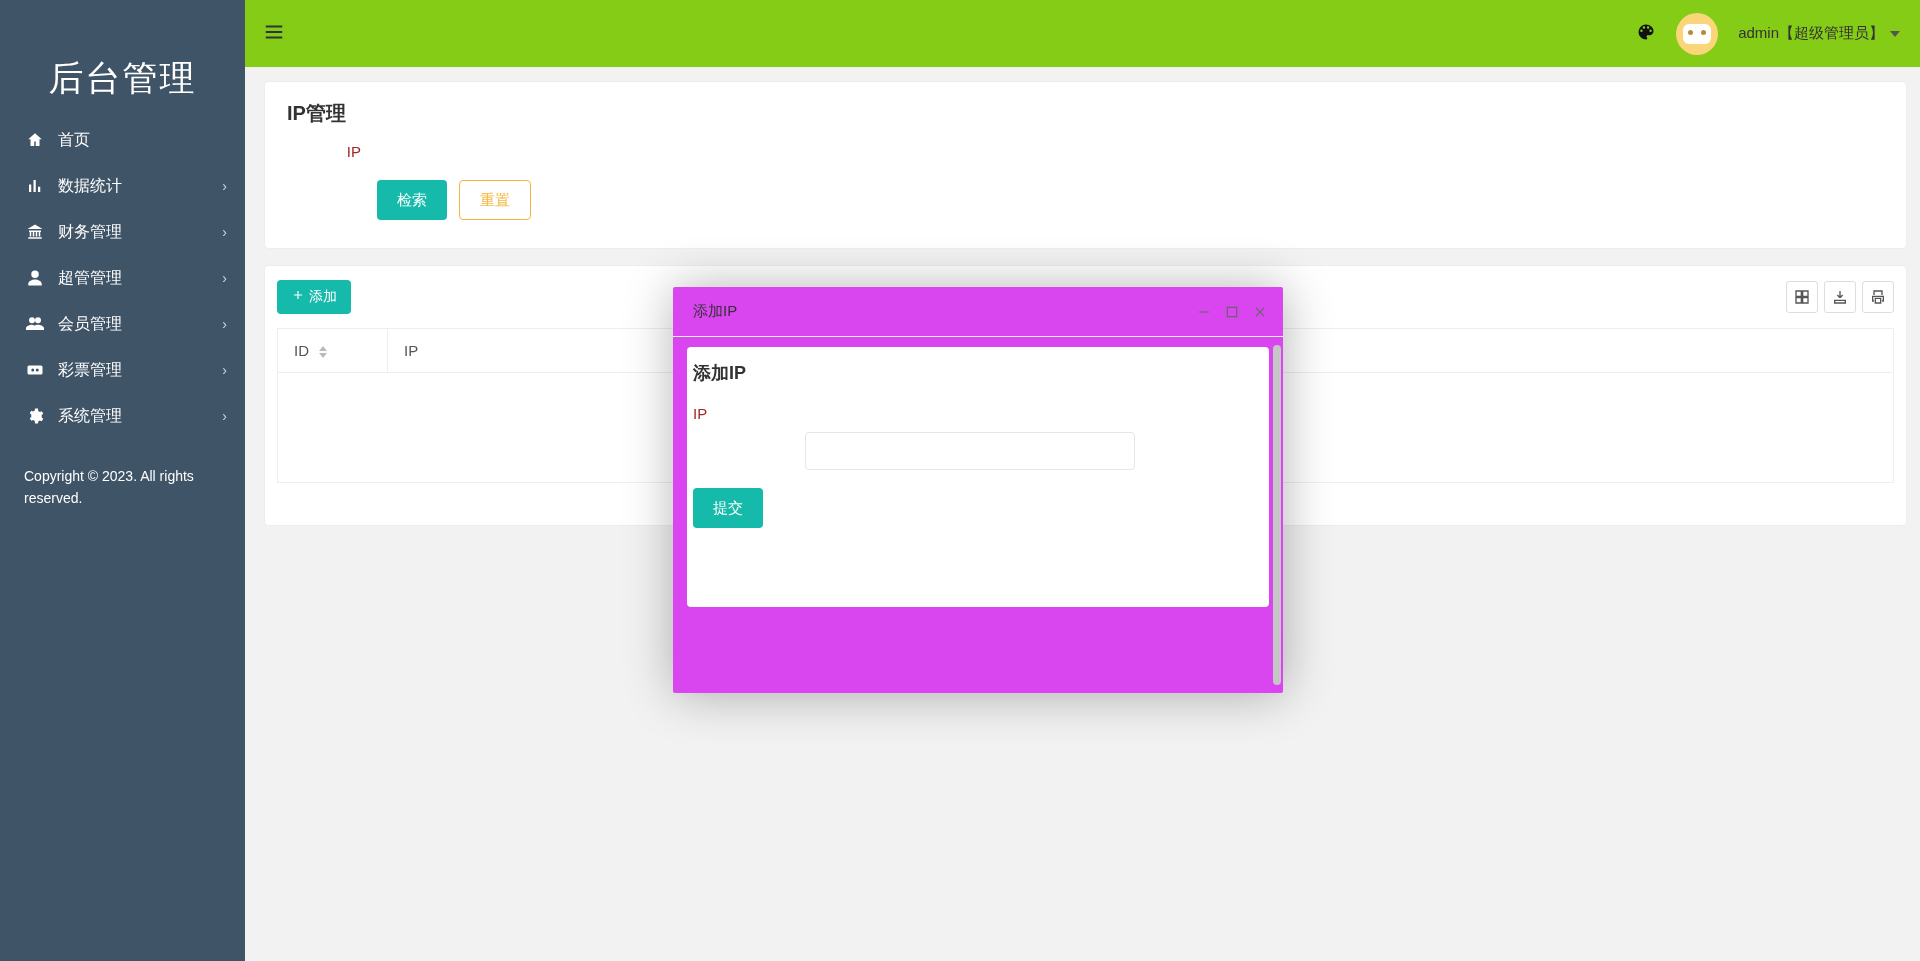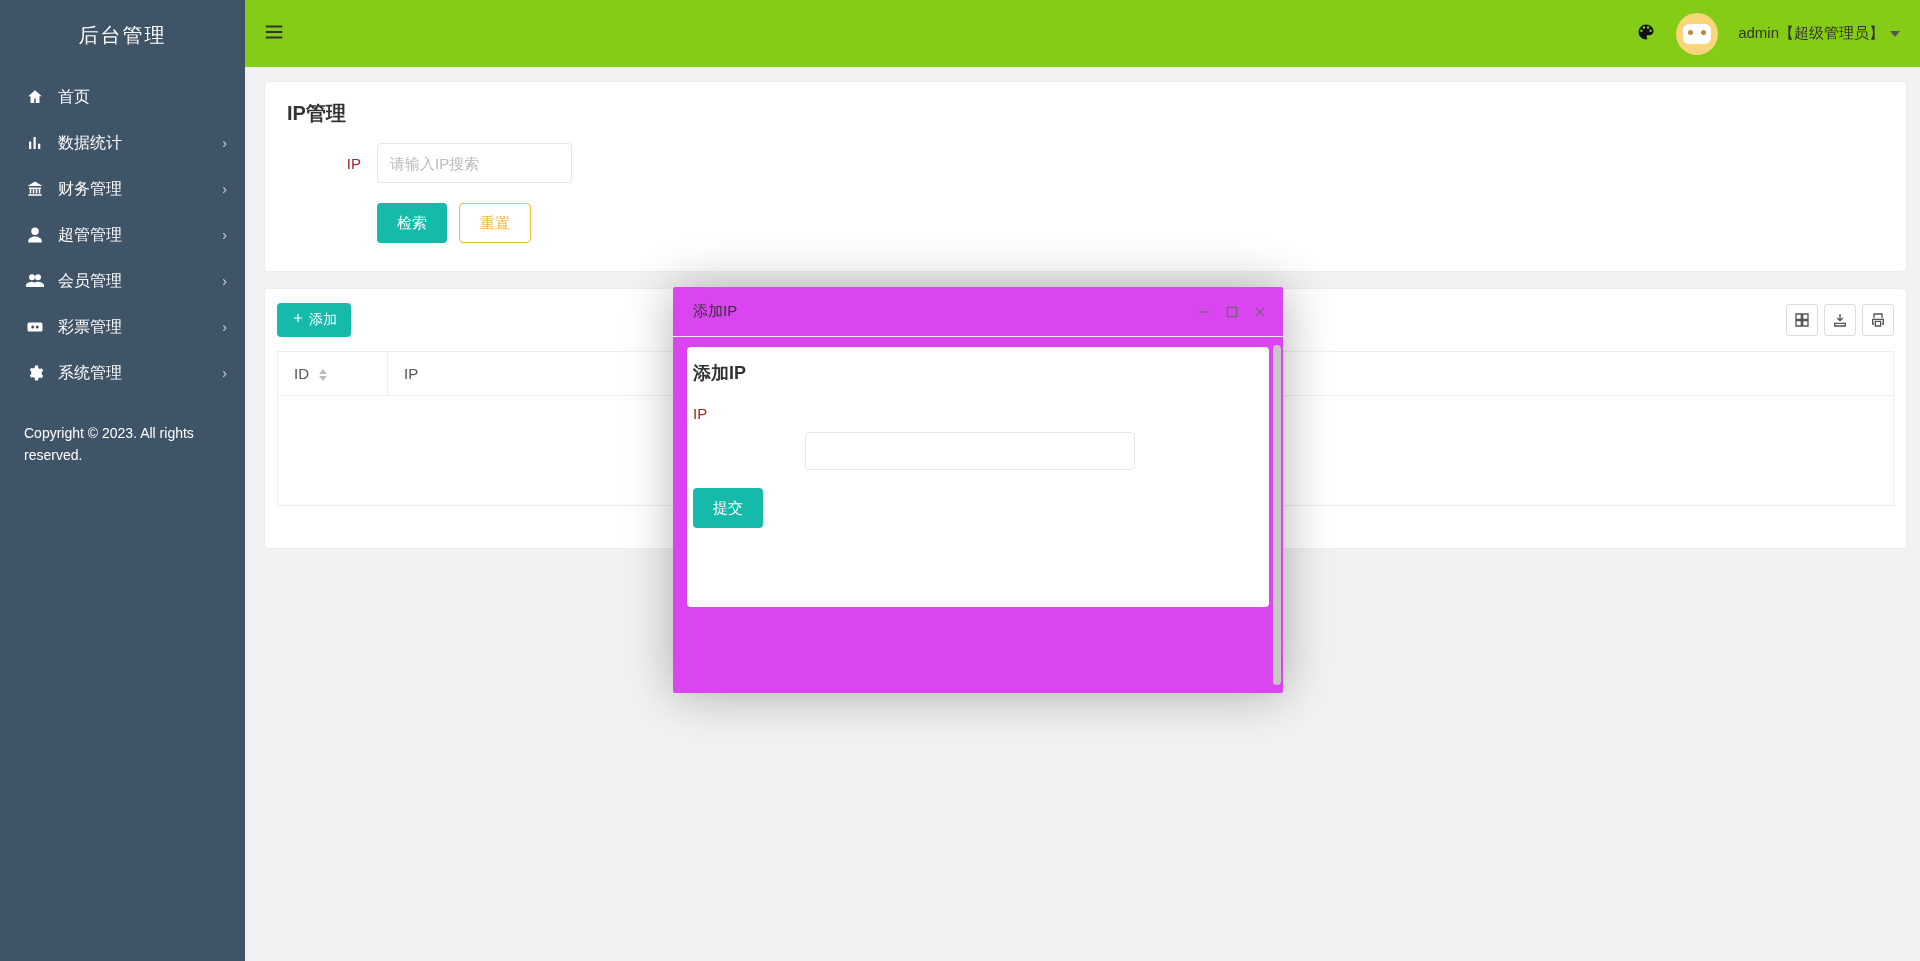--- a/index.html
+++ b/index.html
@@ -21,24 +21,25 @@
     background: #405467;
     color: #fefefe;
     display: flex;
     flex-direction: column;
   }
   .sidebar .brand {
     height: 70px;
     display: flex;
     align-items: center;
     justify-content: center;
-    font-size: 20px;
+    font-size: 35px;
     font-weight: 400;
     letter-spacing: 2px;
     color: #fff;
+    margin-top: 43px;
   }
   .nav {
     padding-top: 4px;
   }
   .nav-item {
     display: flex;
     align-items: center;
     height: 46px;
     padding: 0 18px 0 24px;
     font-size: 16px;
@@ -415,21 +416,20 @@
   </div>
 </header>
 
 <main class="main">
 
   <section class="card">
     <div class="card-header">IP管理</div>
     <div class="search-form">
       <div class="form-row">
         <div class="label">IP</div>
-        <input type="text" placeholder="请输入IP搜索" style="">
       </div>
       <div class="form-actions">
         <button class="btn btn-primary">检索</button>
         <button class="btn btn-warn-outline">重置</button>
       </div>
     </div>
   </section>
 
   <section class="card">
     <div class="table-toolbar">

